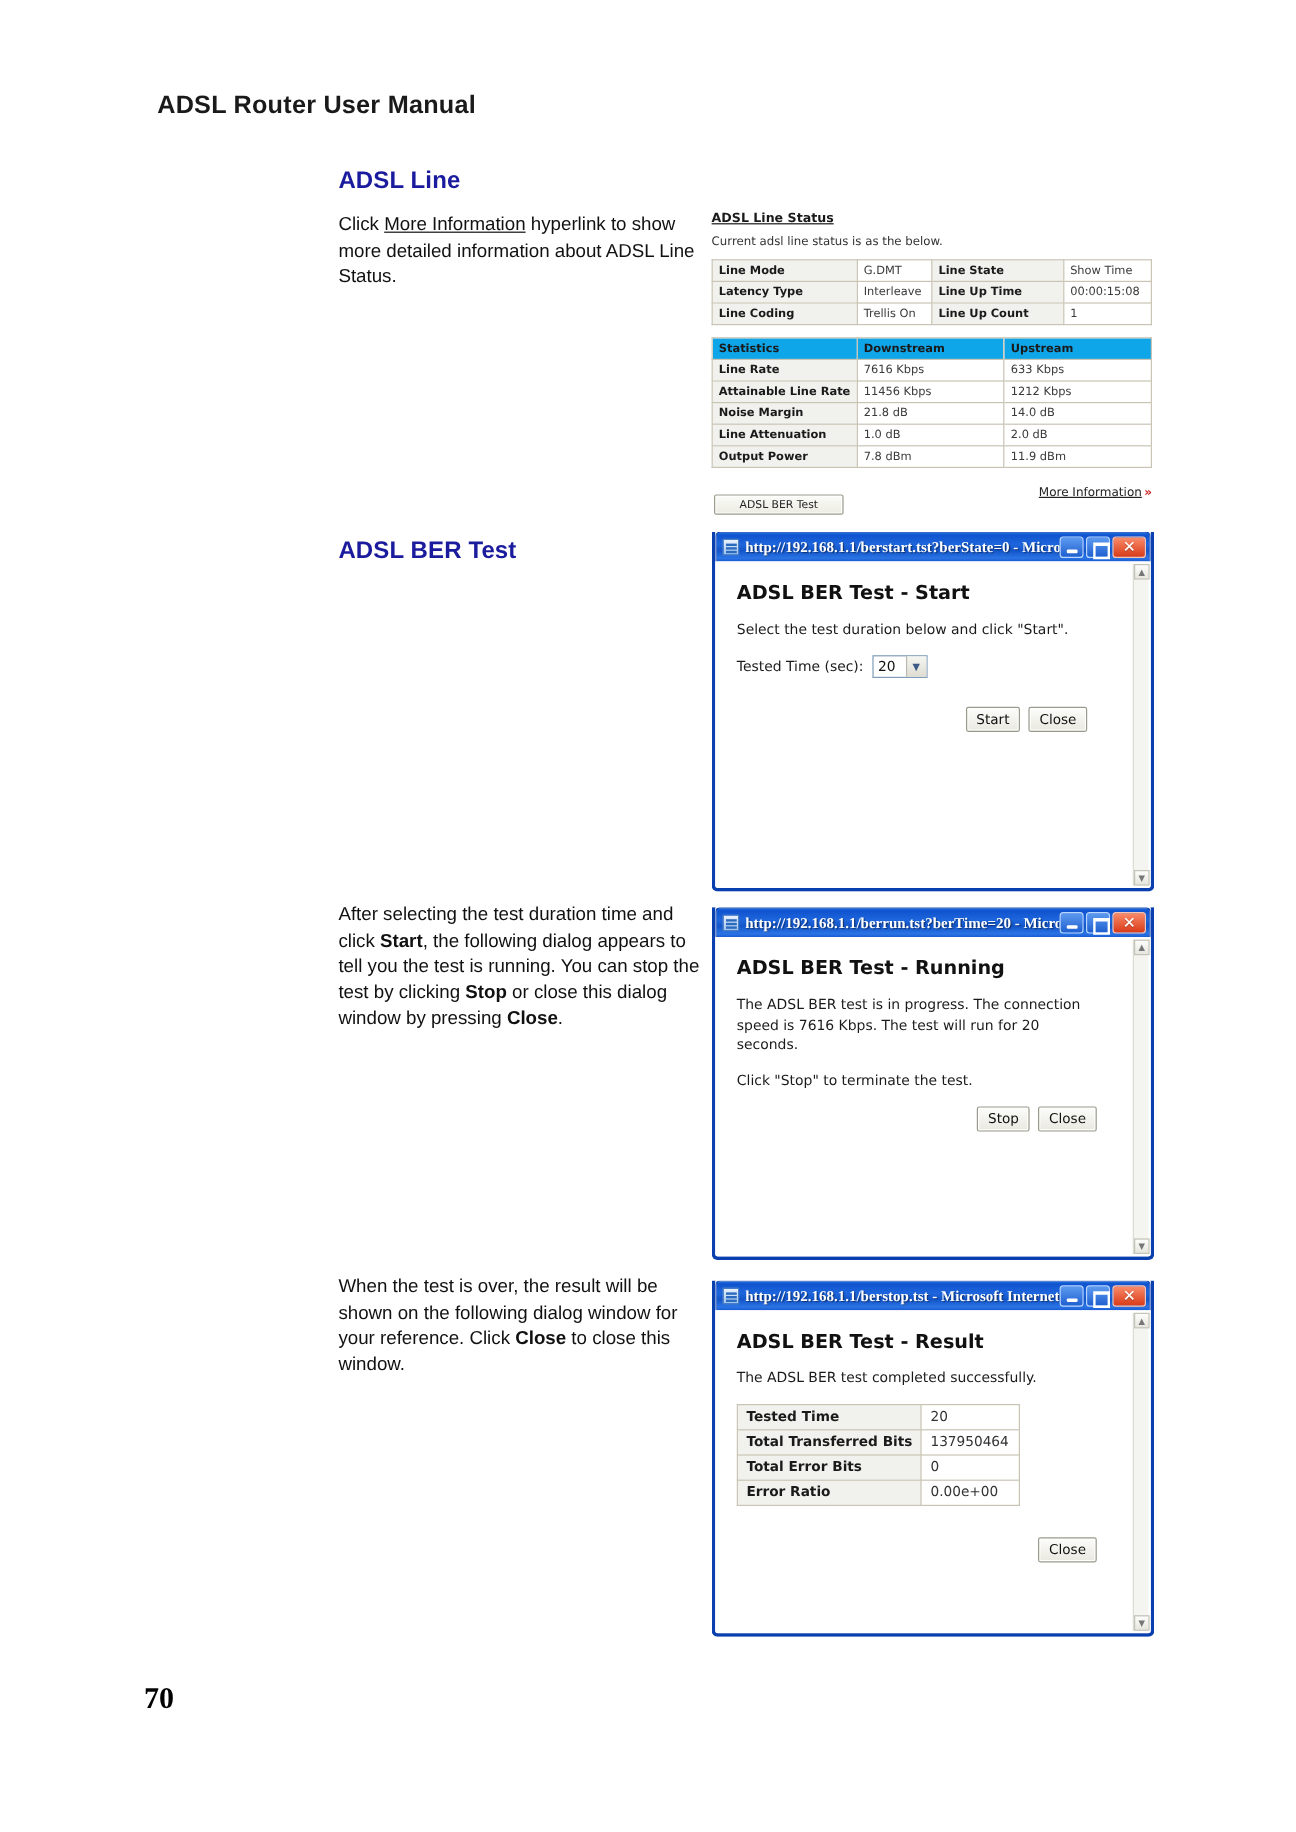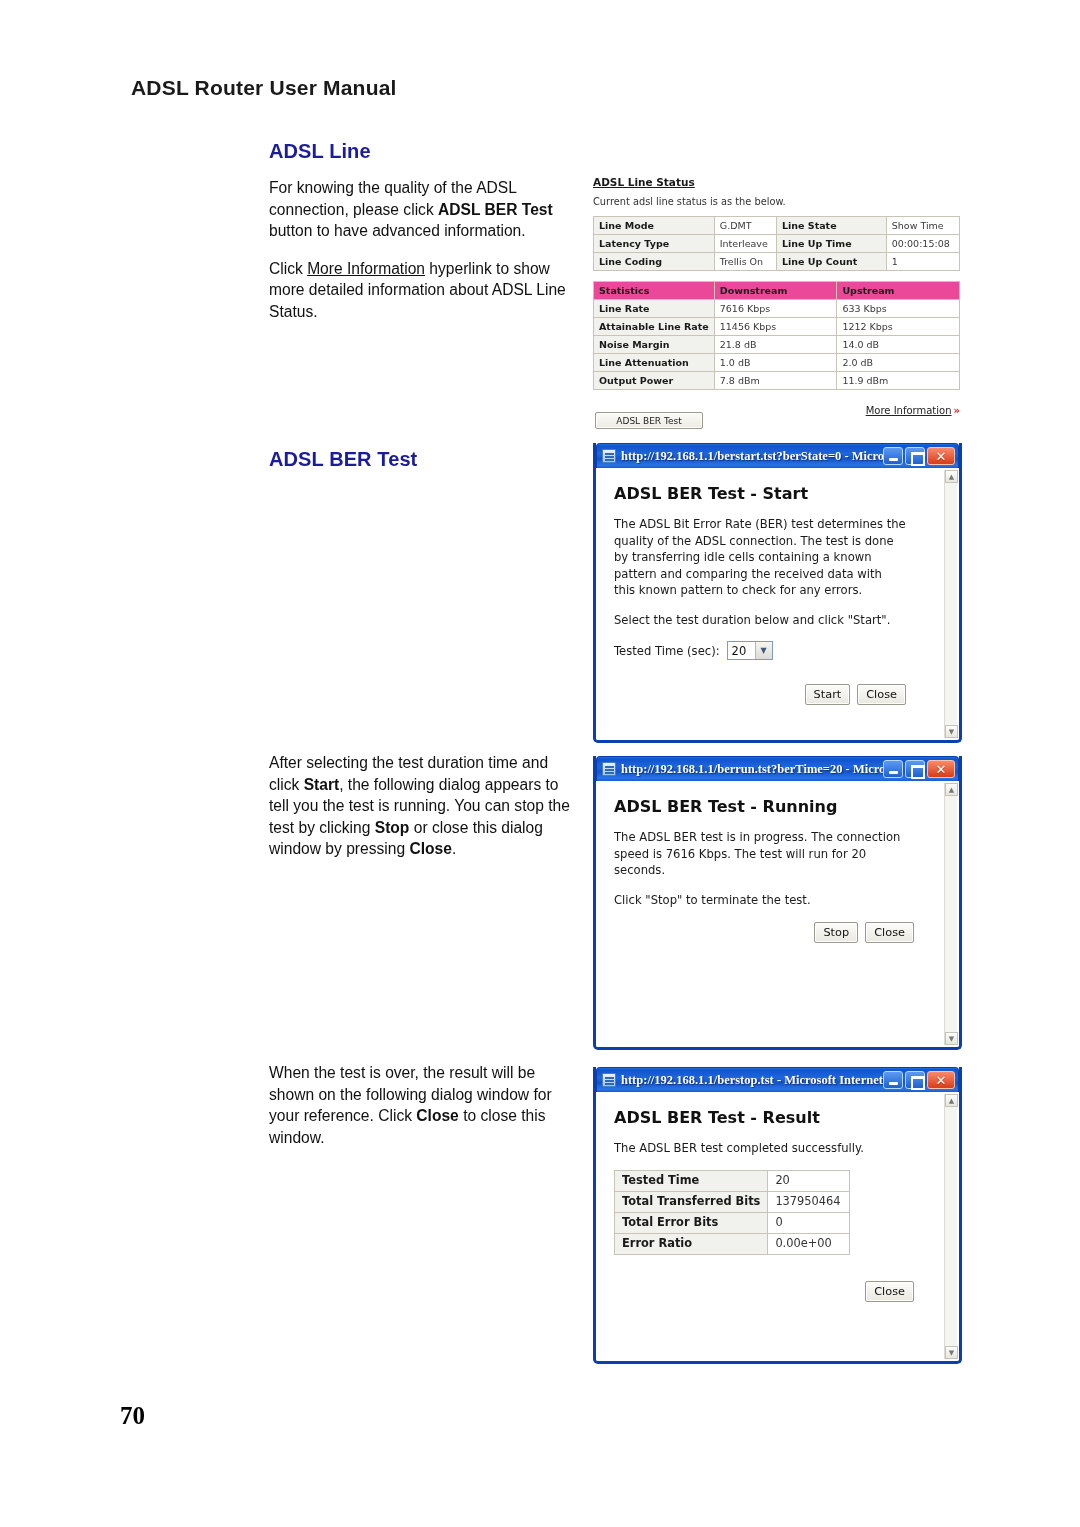--- a/index.html
+++ b/index.html
@@ -25,21 +25,21 @@
   .page-number {
     position: absolute;
     left: 120px; top: 1402px;
     font-family: "Liberation Serif", serif;
     font-size: 25px;
     font-weight: bold;
     color: #000;
   }
 
   
-  .col-left { position: absolute; left: 269px; width: 312px; }
+  .col-left { position: absolute; left: 282px; width: 312px; }
   h2.sec-title {
     color: #1b1b9e;
     font-size: 20px;
     font-weight: bold;
     margin: 0 0 14px 0;
     letter-spacing: .1px;
   }
   p.body {
     font-size: 15.6px;
     line-height: 21.5px;
@@ -84,21 +84,21 @@
     border: 1px solid #c9c4b4;
     padding: 2px 5px;
     font-size: 9.5px;
     height: 17px;
     line-height: 13px;
     overflow: hidden;
     white-space: nowrap;
   }
   td.lbl { font-weight: bold; background: #f1f1ee; color: #1a1a1a; }
   td.val { background: #ffffff; color: #3a3a3a; }
-  td.hdr { font-weight: bold; background: #ec4899; color: #1a1a1a; }
+  td.hdr { font-weight: bold; background: #0ea5e9; color: #1a1a1a; }
   .tbl-gap { height: 10px; }
   .more-info {
     margin-top: 15px;
     text-align: right;
     font-size: 10px;
   }
   .more-info .mi-text { text-decoration: underline; color: #222; }
   .more-info .mi-chev { color: #cc2222; font-weight: bold; padding-left: 2px; }
 
   
@@ -270,23 +270,20 @@
 </style>
 </head>
 <body>
 
 <div class="page-header">ADSL Router User Manual</div>
 <div class="page-number">70</div>
 
 <div class="col-left blk-intro">
   <h2 class="sec-title">ADSL Line</h2>
   <p class="body">
-    <span>For knowing the quality of the ADSL connection, please click </span><b>ADSL BER Test</b><span> button to have advanced information.</span>
-  </p>
-  <p class="body">
     <span>Click </span><span class="ulink">More Information</span><span> hyperlink to show more detailed information about ADSL Line Status.</span>
   </p>
 </div>
 
 <div class="col-left blk-ber">
   <h2 class="sec-title">ADSL BER Test</h2>
 </div>
 
 <div class="col-left blk-after">
   <p class="body">
@@ -391,21 +388,20 @@
       <span class="win-btn max"></span>
       <span class="win-btn cls"></span>
     </span>
   </div>
   <div class="ie-body">
     <div class="sb">
       <span class="sb-arrow up">▲</span>
       <span class="sb-arrow dn">▼</span>
     </div>
     <div class="dlg-h">ADSL BER Test - Start</div>
-    <div class="dlg-p" style="width:292px">The ADSL Bit Error Rate (BER) test determines the quality of the ADSL connection. The test is done by transferring idle cells containing a known pattern and comparing the received data with this known pattern to check for any errors.</div>
     <div class="dlg-p" style="width:292px">Select the test duration below and click "Start".</div>
     <div class="row-field">
       <span>Tested Time (sec):</span>
       <span class="sel">
         <span>20</span>
         <span class="arrow">▼</span>
       </span>
     </div>
     <div class="btn-row" style="margin-top:24px; width:292px;">
       <span class="xbtn">Start</span>

